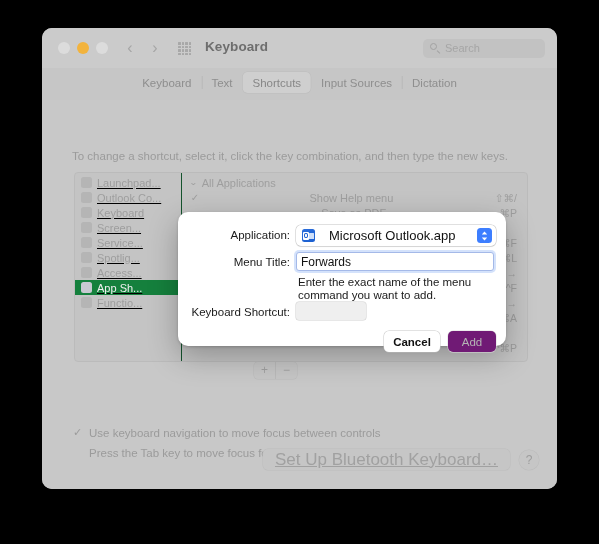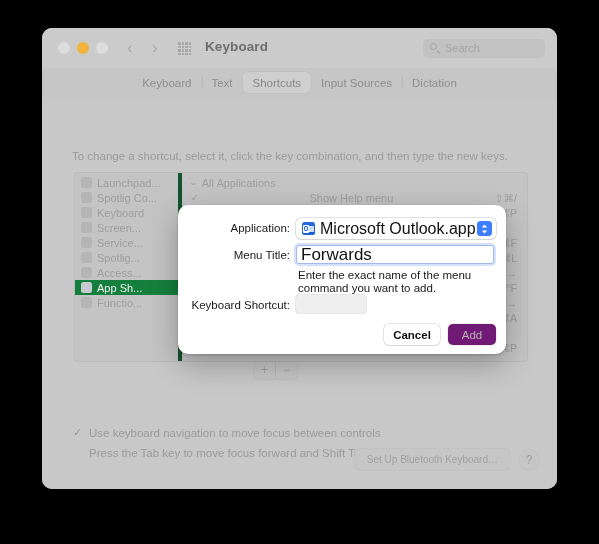--- a/index.html
+++ b/index.html
@@ -203,23 +203,24 @@
     width: 452px;
     height: 188px;
     display: flex;
     background: #c4c4c4;
     border: 1px solid #bbbbbb;
     border-radius: 4px;
     overflow: hidden;
   }
   #sidebar {
     width: 107px;
-    border-right: 4px solid #14532d;
+    border-right: 1px solid #14532d;
     padding-top: 2px;
     box-sizing: border-box;
+    text-decoration: underline;
   }
   .side-item {
     display: flex;
     align-items: center;
     height: 15px;
     padding-left: 6px;
     gap: 5px;
     font-size: 11px;
     color: #9e9e9e;
     white-space: nowrap;
@@ -330,49 +331,50 @@
   }
 
   #bt-button {
     position: absolute;
     right: 47px;
     bottom: 19px;
     height: 21px;
     padding: 0 12px;
     display: flex;
     align-items: center;
-    font-size: 10px;
+    font-size: 17px;
     color: #a1a1a1;
     background: #c6c6c6;
     border-radius: 5px;
     box-shadow: 0 0 0 0.5px #bcbcbc;
     white-space: nowrap;
+    text-decoration: underline;
   }
   #help-button {
     position: absolute;
     right: 18px;
     bottom: 19px;
     width: 20px;
     height: 20px;
     border-radius: 50%;
     background: #c6c6c6;
     box-shadow: 0 0 0 0.5px #bcbcbc;
     font-size: 12px;
     color: #9d9d9d;
     text-align: center;
     line-height: 20px;
   }
 
   
   #dialog {
     position: absolute;
     left: 136px;
-    top: 177px;
+    top: 184px;
     width: 328px;
-    height: 149px;
+    height: 134px;
     background: #ffffff;
     border-radius: 10px;
     box-shadow: 0 10px 30px rgba(0,0,0,0.28), 0 1px 3px rgba(0,0,0,0.18);
   }
   .field-label {
     position: absolute;
     font-size: 11.5px;
     color: #1a1a1a;
     text-align: right;
   }
@@ -420,22 +422,22 @@
     box-sizing: border-box;
   }
   #outlook-flap {
     position: absolute;
     right: 1px; top: 3.5px;
     width: 5.5px; height: 6px;
     background: #cfe0fa;
     border-radius: 0.5px;
   }
   #app-popup-label {
-    margin-left: 5px;
-    font-size: 16px;
+    margin-left: 14px;
+    font-size: 13px;
     color: #111;
     white-space: nowrap;
   }
   #popup-chevrons {
     position: absolute;
     right: 4px;
     top: 3px;
     width: 15px;
     height: 15px;
     border-radius: 3.5px;
@@ -455,21 +457,21 @@
     left: 118px;
     top: 40px;
     width: 198px;
     height: 19px;
     box-sizing: border-box;
     background: #ffffff;
     border: 1px solid #a4b9e8;
     border-radius: 3px;
     box-shadow: 0 0 0 2px rgba(100,150,240,0.28);
     font-family: "Liberation Sans", sans-serif;
-    font-size: 17px;
+    font-size: 12px;
     color: #111;
     padding: 0 4px;
     outline: none;
   }
   #menutitle-help {
     position: absolute;
     left: 120px;
     top: 64px;
     width: 200px;
     font-size: 11.5px;
@@ -576,21 +578,21 @@
 
       <div id="panes">
 
         <div id="sidebar">
           <div class="side-item">
             <span class="sicon"></span>
             <span>Launchpad...</span>
           </div>
           <div class="side-item">
             <span class="sicon"></span>
-            <span>Spotlig Co...</span>
+            <span>Outlook Co...</span>
           </div>
           <div class="side-item">
             <span class="sicon"></span>
             <span>Keyboard</span>
           </div>
           <div class="side-item">
             <span class="sicon"></span>
             <span>Screen...</span>
           </div>
           <div class="side-item">

